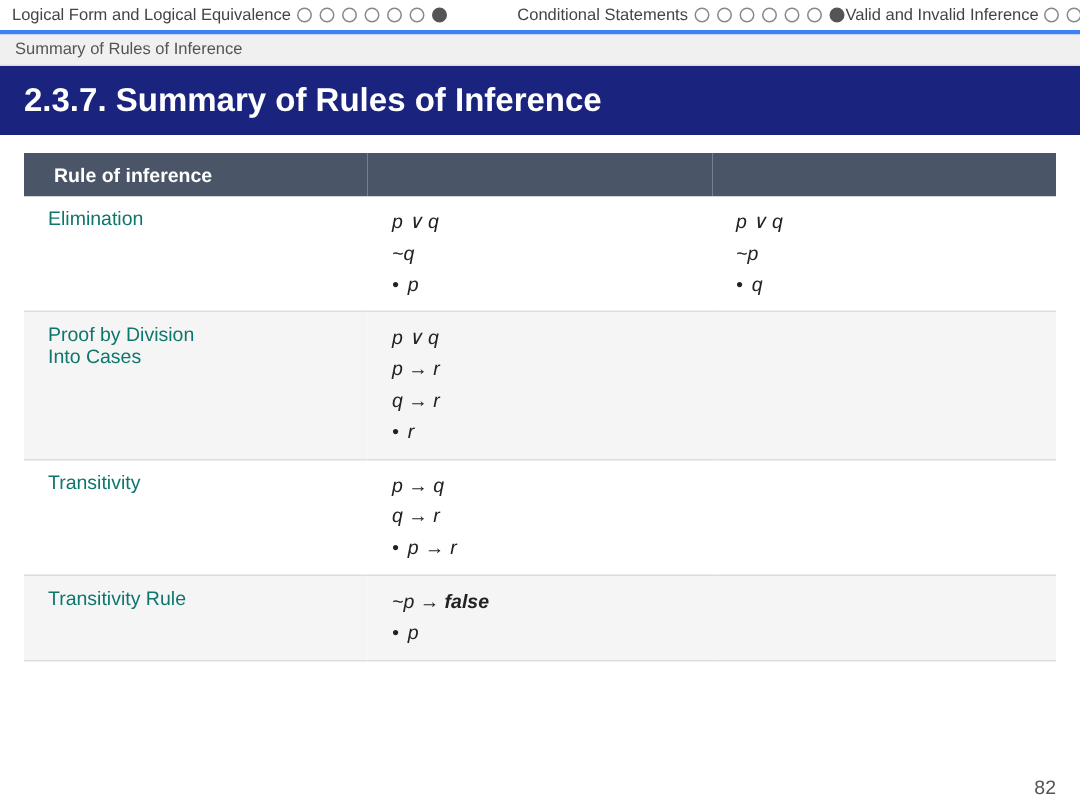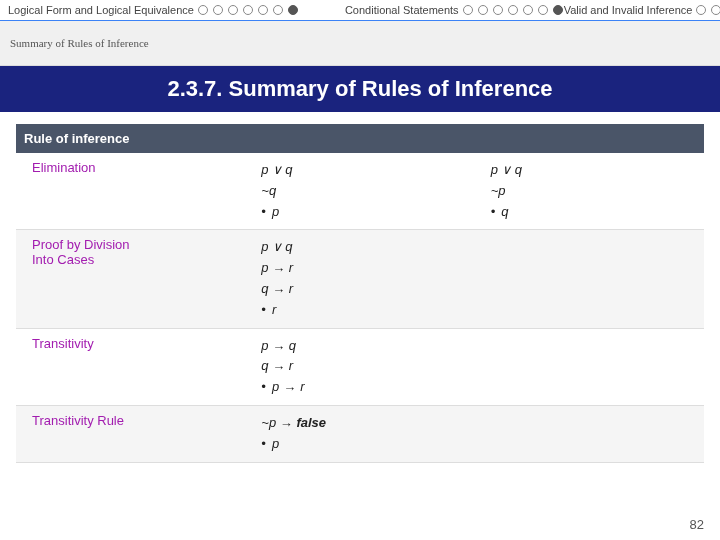--- a/index.html
+++ b/index.html
@@ -10,21 +10,21 @@
       background: #fff;
       overflow: hidden;
       font-size: 13px;
     }
 
     
     .top-nav {
       display: flex;
       align-items: flex-end;
       background: #fff;
-      border-bottom: 1px solid #3b82f6;
+      border-bottom: 3px solid #3b82f6;
       padding: 4px 8px;
       font-size: 11px;
       color: #333;
     }
     .nav-section {
       display: flex;
       align-items: center;
       gap: 3px;
       flex: 1;
     }
@@ -41,35 +41,33 @@
       height: 10px;
       border-radius: 50%;
       border: 1.5px solid #888;
       margin: 0 1px;
     }
     .dot.filled { background: #555; border-color: #555; }
 
     
     .breadcrumb {
       background: #f0f0f0;
-      padding: 16px 10px;
+      padding: 4px 10px;
       font-size: 11px;
       color: #555;
       border-bottom: 1px solid #ddd;
-      font-family: Liberation Serif, serif;
     }
 
     
     .section-title {
       background: #1a237e;
       color: #fff;
       padding: 10px 16px;
       font-size: 22px;
       font-weight: bold;
-      text-align: center;
     }
 
     
     .content {
       display: flex;
       padding: 12px 16px;
       gap: 16px;
     }
 
     .left-label {
@@ -83,21 +81,21 @@
 
     
     .inference-table {
       flex: 1;
       border-collapse: collapse;
       font-size: 13px;
     }
     .inference-table th {
       background: #4a5568;
       color: #fff;
-      padding: 7px 8px;
+      padding: 7px 20px;
       text-align: left;
       font-weight: normal;
     }
     .inference-table th:first-child {
       background: #4a5568;
       color: #fff;
       font-weight: bold;
     }
     .inference-table td {
       padding: 7px 16px;
@@ -105,21 +103,21 @@
       border-bottom: 1px solid #ddd;
     }
     .inference-table tr:nth-child(odd) td {
       background: #fff;
     }
     .inference-table tr:nth-child(even) td {
       background: #f5f5f5;
     }
     .inference-table td:first-child {
       font-weight: normal;
-      color: #a21caf;
+      color: #0f766e;
       white-space: nowrap;
     }
     .math {
       font-style: italic;
       color: #222;
       line-height: 1.6;
     }
     .bullet-line {
       display: flex;
       align-items: flex-start;

